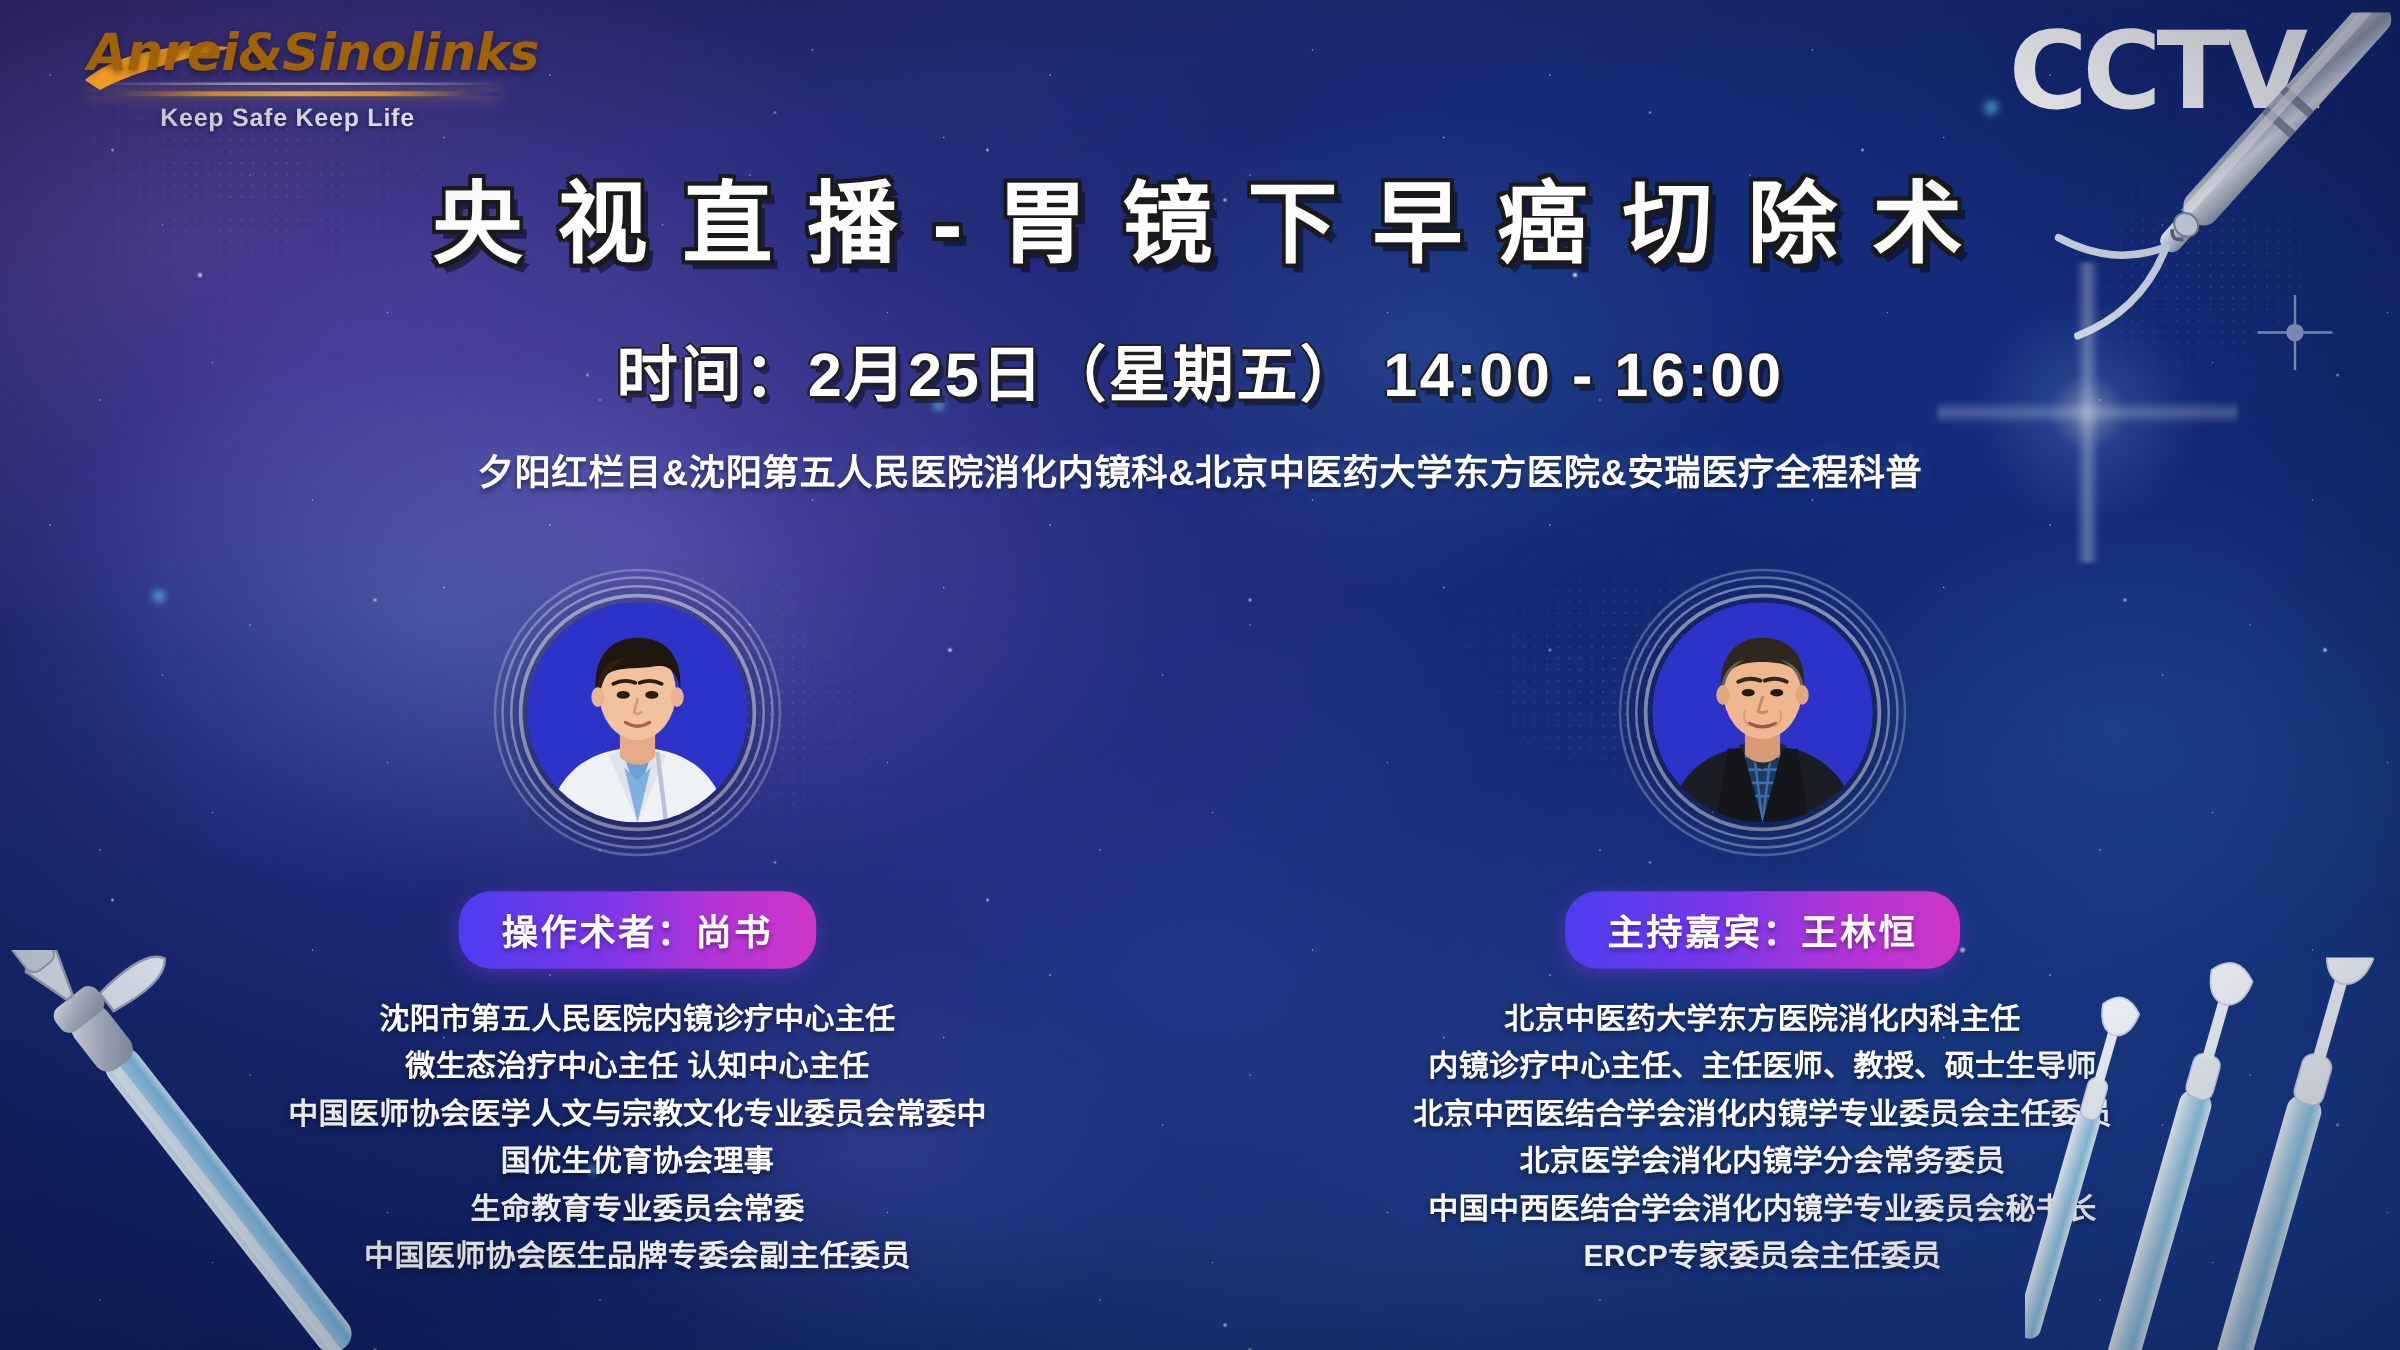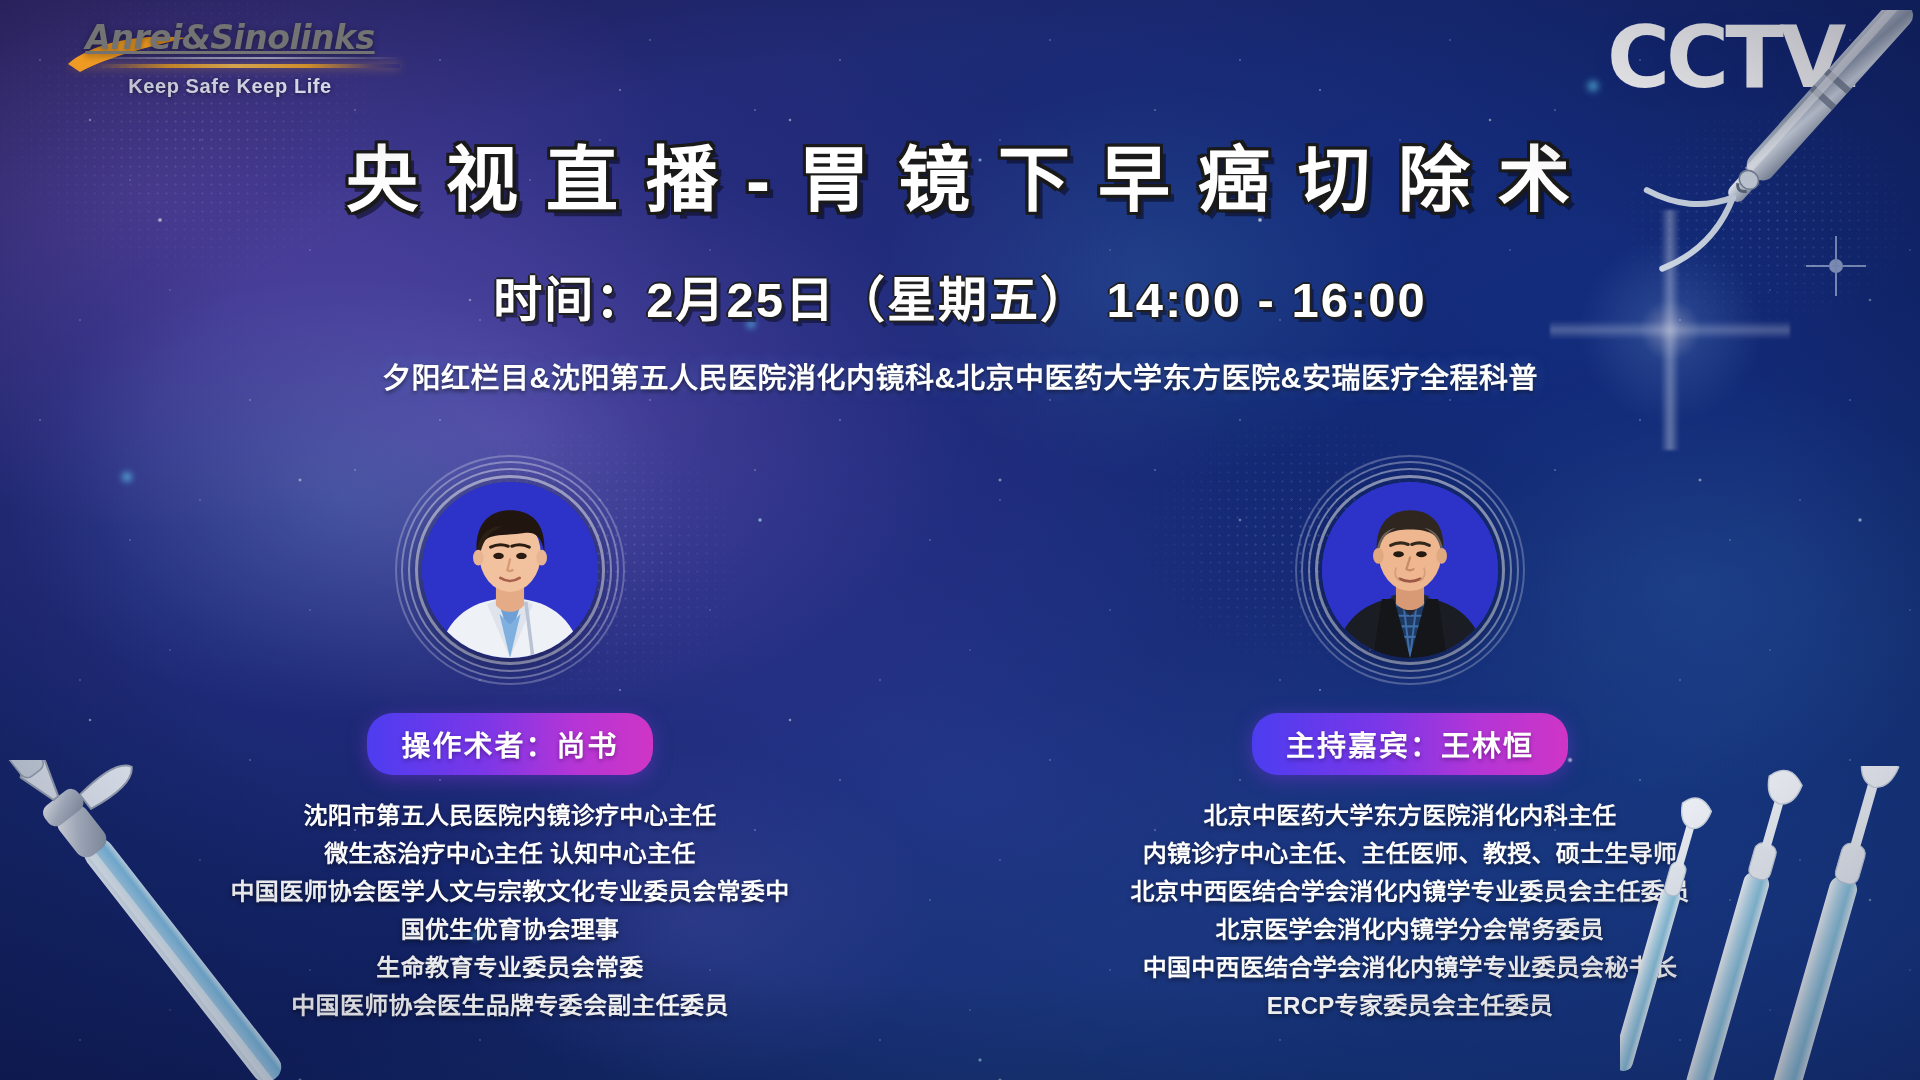--- a/index.html
+++ b/index.html
@@ -89,24 +89,23 @@
       radial-gradient(circle, rgba(255,255,255,.55) 0%, rgba(160,210,255,.18) 18%, transparent 55%),
       linear-gradient(90deg, transparent 46%, rgba(255,255,255,.45) 50%, transparent 54%),
       linear-gradient(0deg,  transparent 46%, rgba(255,255,255,.35) 50%, transparent 54%);
     filter:blur(1.5px); opacity:.75;
   }
 
   
   .brand { position:absolute; left:70px; top:18px; width:320px; text-align:center; }
   .brand-wordmark{
     font-family:"DejaVu Sans",sans-serif;
-    font-style:italic; font-weight:bold; font-size:33px; letter-spacing:-0.5px;
-    color:#737373; white-space:nowrap; position:relative; z-index:2;
+    font-style:italic; font-weight:bold; font-size:41px; letter-spacing:-0.5px;
+    color:#a16207; white-space:nowrap; position:relative; z-index:2;
     text-shadow:0 2px 6px rgba(0,0,0,.45);
-    text-decoration:underline;
   }
   .brand-swoosh{
     position:absolute; left:-4px; top:16px; width:150px; height:40px; z-index:1;
     pointer-events:none;
   }
   .brand-rule{
     margin:5px auto 0; width:330px; height:4px;
     background:linear-gradient(90deg, rgba(255,170,40,0) 0%, rgba(255,170,40,.15) 8%, #f0a32a 30%, #ffc457 50%, #f0a32a 72%, rgba(255,170,40,.15) 92%, rgba(255,170,40,0) 100%);
     border-radius:3px; box-shadow:0 0 10px rgba(255,180,70,.5);
   }

